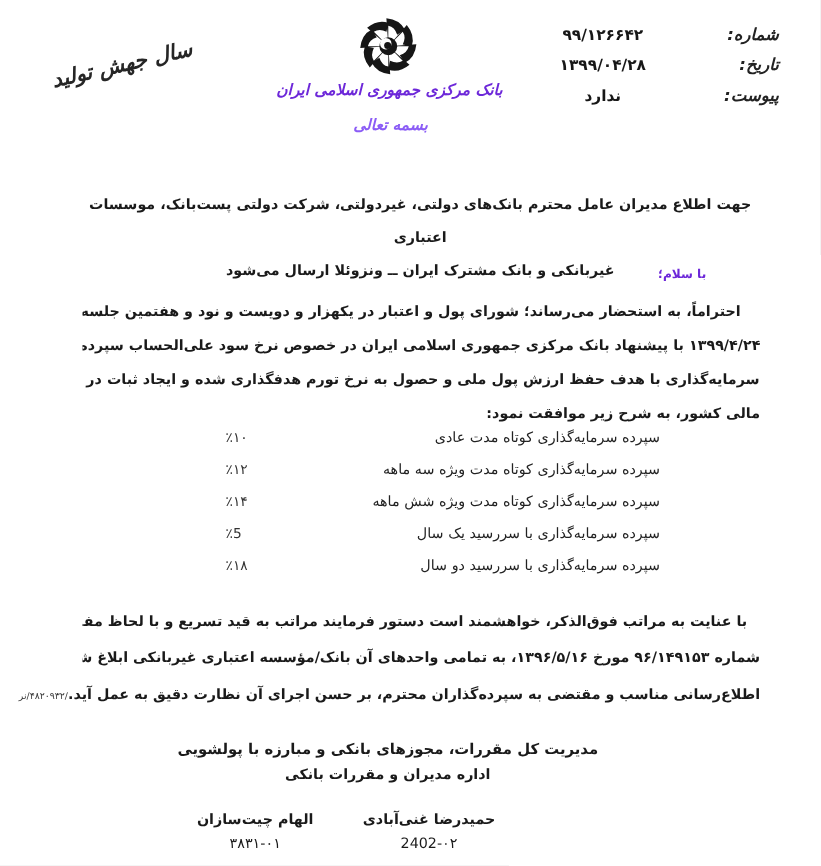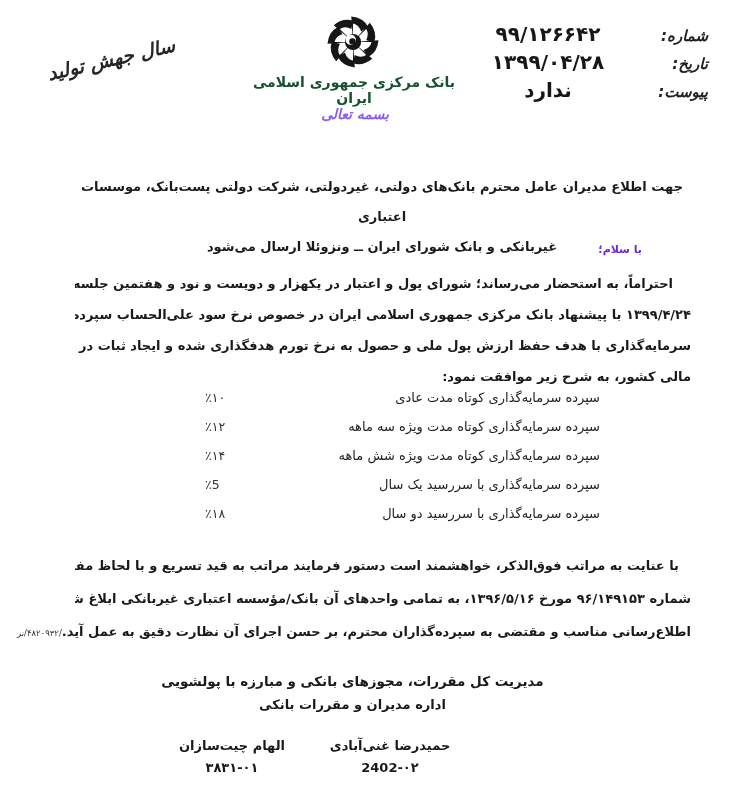--- a/index.html
+++ b/index.html
@@ -20,39 +20,39 @@
     transform:rotate(-13deg);
     font-size:19px;font-weight:700;font-style:italic;
     direction:rtl;text-align:center;color:#262626;
   }
 
   
   .logo{left:321px;top:13px;width:64px;height:58px;}
   .bank-name{
     left:248px;top:74px;width:212px;
     direction:rtl;text-align:center;
-    font-size:14px;font-weight:700;color:#14532d;
+    font-size:14px;font-weight:700;font-style:italic;color:#6d28d9;
     letter-spacing:-0.3px;
   }
   .besmellah{
     left:280px;top:106px;width:150px;
     direction:rtl;text-align:center;
     font-size:14px;font-weight:700;font-style:italic;color:#8b5cf6;
   }
 
   
   .hdr{left:452px;top:22px;width:256px;direction:rtl;}
   .hdr-row{display:flex;align-items:baseline;height:28px;}
   .hdr-label{
     width:64px;
     font-size:15px;font-weight:700;font-style:italic;color:#222;
   }
   .hdr-value{
     flex:1;text-align:center;direction:ltr;
-    font-size:20px;font-weight:700;color:#171717;
+    font-size:14px;font-weight:700;color:#171717;
   }
 
   
   .addressee{
     left:68px;top:172px;width:628px;
     direction:rtl;text-align:center;
     font-size:13px;font-weight:700;line-height:30px;color:#1a1a1a;
   }
 
   .salutation{
@@ -82,21 +82,21 @@
 
   
   .footer{left:105px;top:670px;width:495px;direction:rtl;text-align:center;color:#1a1a1a;}
   .dept1{font-size:13.5px;font-weight:700;line-height:22px;}
   .dept2{font-size:13px;font-weight:700;line-height:22px;margin-top:2px;}
   .signers{display:flex;direction:ltr;margin-top:22px;}
   .signer{width:150px;}
   .signer-left{margin-left:52px;}
   .signer-right{margin-left:8px;}
   .signer-name{font-size:13px;font-weight:700;direction:rtl;}
-  .signer-code{font-size:13px;font-weight:700;direction:ltr;margin-top:7px;letter-spacing:1px;}
+  .signer-code{font-size:13px;font-weight:400;direction:ltr;margin-top:7px;letter-spacing:1px;}
 </style>
 </head>
 <body>
 
 <div class="page">
 
   <div class="abs slogan">سال جهش تولید</div>
 
   <div class="abs logo">
     <svg viewBox="0 0 100 100" width="64" height="58" aria-hidden="true">
@@ -129,21 +129,21 @@
       <span class="hdr-value">۱۳۹۹/۰۴/۲۸</span>
     </div>
     <div class="hdr-row">
       <span class="hdr-label">پیوست:</span>
       <span class="hdr-value">ندارد</span>
     </div>
   </div>
 
   <div class="abs addressee">
     <div>جهت اطلاع مدیران عامل محترم بانک‌های دولتی، غیردولتی، شرکت دولتی پست‌بانک، موسسات اعتباری</div>
-    <div>غیربانکی و بانک شورای ایران ــ ونزوئلا ارسال می‌شود</div>
+    <div>غیربانکی و بانک مشترک ایران ــ ونزوئلا ارسال می‌شود</div>
   </div>
 
   <div class="abs salutation">با سلام؛</div>
 
   <div class="abs para para1">
     <div class="jline indent1">احتراماً، به استحضار می‌رساند؛ شورای پول و اعتبار در یکهزار و دویست و نود و هفتمین جلسه مورخ</div>
     <div class="jline">۱۳۹۹/۴/۲۴ با پیشنهاد بانک مرکزی جمهوری اسلامی ایران در خصوص نرخ سود علی‌الحساب سپرده‌های</div>
     <div class="jline">سرمایه‌گذاری با هدف حفظ ارزش پول ملی و حصول به نرخ تورم هدفگذاری شده و ایجاد ثبات در نظام پولی و</div>
     <div class="lastline">مالی کشور، به شرح زیر موافقت نمود:</div>
   </div>

